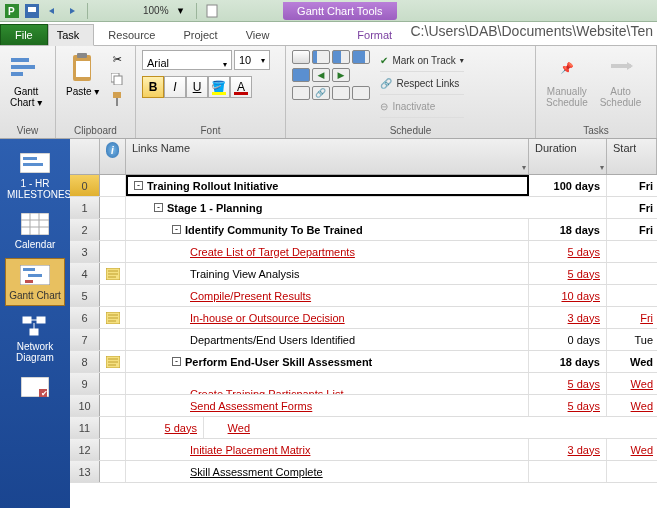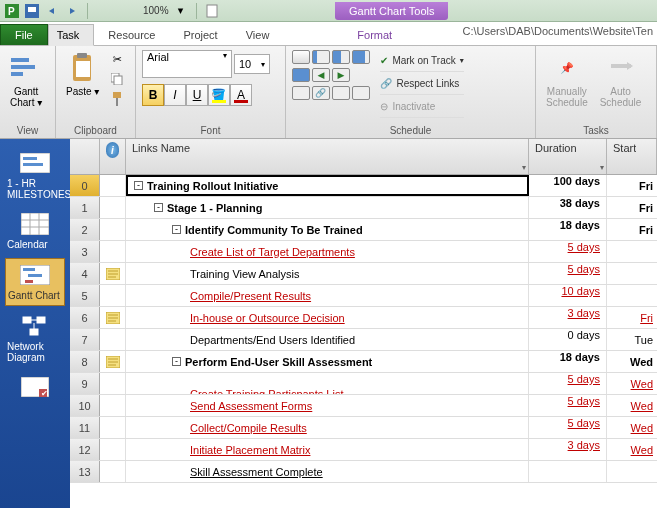--- a/index.html
+++ b/index.html
@@ -4,74 +4,74 @@
 <style>
   * { box-sizing: border-box; margin: 0; padding: 0; }
   body { font-family: "Segoe UI", Tahoma, sans-serif; font-size: 11px; background: #fff; width: 657px; height: 508px; overflow: hidden; position: relative; }
   
   
   .qat { height: 22px; background: linear-gradient(#d6e6d6, #c8dcc8); border-bottom: 1px solid #9bb59b; display: flex; align-items: center; padding: 0 4px; gap: 4px; }
   .qat .qat-icon { width: 16px; height: 16px; display: flex; align-items: center; justify-content: center; }
   .qat .sep { width: 1px; height: 16px; background: #9bb59b; margin: 0 3px; }
   .qat .zoom-txt { font-size: 10px; color: #333; margin-left: 48px; }
   .qat .context-tab { margin-left: auto; background: linear-gradient(#b97fd9, #9c5fc0); color: #fff; padding: 3px 14px; font-size: 11px; border-radius: 0 0 3px 3px; }
-  .qat .path { color: #555; font-size: 11px; margin-left: 10px; margin-top: 40px; }
+  .qat .path { color: #555; font-size: 14px; margin-left: 10px; margin-top: 40px; }
   
   
   .tabs { height: 24px; background: #fff; display: flex; align-items: flex-end; border-bottom: 1px solid #b9b9b9; }
   .file-tab { background: #217346; background: linear-gradient(#2f8b2f, #1e6b1e); color: #fff; padding: 4px 14px; font-size: 11px; border: 1px solid #155515; border-bottom: none; }
   .tab { padding: 4px 14px; font-size: 11px; color: #444; cursor: default; }
   .tab.active { background: #e8e8e8; border: 1px solid #b9b9b9; border-bottom: 1px solid #e8e8e8; margin-bottom: -1px; color: #000; padding-left: 8px; }
   .tab.context { color: #7a3fa0; margin-left: 60px; }
   
   
   .ribbon { height: 93px; background: linear-gradient(#f5f5f5, #e0e0e0); border-bottom: 1px solid #aaa; display: flex; }
   .grp { border-right: 1px solid #c0c0c0; padding: 4px 6px 2px; display: flex; flex-direction: column; position: relative; }
   .grp-label { position: absolute; bottom: 2px; left: 0; right: 0; text-align: center; font-size: 10px; color: #555; }
   .grp-main { flex: 1; display: flex; align-items: flex-start; gap: 4px; }
   .big-btn { display: flex; flex-direction: column; align-items: center; gap: 2px; padding: 2px 4px; min-width: 40px; }
   .big-btn .bb-icon { width: 32px; height: 32px; display: flex; align-items: center; justify-content: center; }
   .big-btn .bb-label { font-size: 10px; text-align: center; line-height: 1.1; }
   .small-col { display: flex; flex-direction: column; gap: 2px; }
   .small-btn { width: 20px; height: 18px; display: flex; align-items: center; justify-content: center; border: 1px solid transparent; }
   .font-row { display: flex; gap: 2px; align-items: center; margin-bottom: 2px; }
-  .font-combo { width: 90px; height: 28px; border: 1px solid #aaa; background: #fff; font-size: 11px; padding: 0 4px; display: flex; align-items: flex-start; }
+  .font-combo { width: 90px; height: 20px; border: 1px solid #aaa; background: #fff; font-size: 11px; padding: 0 4px; display: flex; align-items: flex-end; }
   .size-combo { width: 36px; height: 20px; border: 1px solid #aaa; background: #fff; font-size: 11px; padding: 0 4px; display: flex; align-items: center; }
   .font-btns { display: flex; gap: 0; }
   .fb { width: 22px; height: 22px; border: 1px solid #aaa; background: linear-gradient(#fff,#eee); display: flex; align-items: center; justify-content: center; font-size: 12px; }
   .fb.bold { font-weight: bold; color: #000; background: linear-gradient(#fff0b0,#f5d060); border-color: #c09020; }
   .color-bar { position: absolute; bottom: 2px; left: 3px; right: 3px; height: 3px; }
   .sched-grid { display: grid; grid-template-columns: repeat(4, 18px); gap: 2px; }
   .sched-cell { width: 18px; height: 14px; border: 1px solid #888; border-radius: 2px; }
   .sched-labels { display: flex; flex-direction: column; gap: 1px; font-size: 10px; color: #333; margin-left: 6px; }
   .sched-labels .row { display: flex; align-items: center; gap: 4px; }
   
   
   .body { position: absolute; top: 139px; left: 0; right: 0; bottom: 0; display: flex; }
   .viewbar { width: 70px; background: linear-gradient(to bottom, #2d5fb0, #1a4590); display: flex; flex-direction: column; align-items: center; padding-top: 8px; gap: 4px; }
-  .view-item { width: 60px; color: #fff; font-size: 10px; padding: 4px 2px; line-height: 1.1; cursor: default; }
+  .view-item { width: 60px; color: #fff; font-size: 10px; text-align: center; padding: 4px 2px; line-height: 1.1; cursor: default; }
   .view-item.active { background: #e8c060; color: #333; border: 1px solid #a07020; }
   .view-icon { width: 32px; height: 24px; margin: 0 auto 3px; display: flex; align-items: center; justify-content: center; }
   
   .grid { flex: 1; display: flex; flex-direction: column; overflow: hidden; }
   .grid-hdr { height: 36px; background: linear-gradient(#f0f0f0,#dcdcdc); border-bottom: 1px solid #aaa; display: flex; }
   .hcell { border-right: 1px solid #b5b5b5; padding: 3px 6px; font-size: 11px; color: #333; position: relative; display: flex; align-items: flex-start; }
   .hcell .dd { position: absolute; right: 2px; bottom: 2px; font-size: 8px; color: #666; }
   .col-id { width: 30px; background: linear-gradient(#f0f0f0,#dcdcdc); }
   .col-info { width: 26px; }
   .col-name { flex: 1; }
   .col-dur { width: 78px; }
   .col-start { width: 50px; }
   
   .grid-body { flex: 1; overflow: hidden; }
   .row { height: 22px; display: flex; border-bottom: 1px solid #ddd; align-items: stretch; }
   .idcell { width: 30px; background: linear-gradient(#f0f0f0,#dcdcdc); border-right: 1px solid #aaa; display: flex; align-items: center; justify-content: center; font-size: 11px; color: #444; }
   .infocell { width: 26px; border-right: 1px solid #e0e0e0; display: flex; align-items: center; justify-content: center; background: #fff; }
   .namecell { flex: 1; border-right: 1px solid #e0e0e0; display: flex; align-items: center; padding-left: 4px; font-size: 11px; background: #fff; overflow: hidden; white-space: nowrap; }
-  .durcell { width: 78px; border-right: 1px solid #e0e0e0; display: flex; justify-content: flex-end; padding-right: 6px; font-size: 11px; background: #fff; }
+  .durcell { width: 78px; border-right: 1px solid #e0e0e0; display: flex; align-items: center; justify-content: flex-end; padding-right: 6px; font-size: 11px; background: #fff; }
   .startcell { width: 50px; display: flex; align-items: center; justify-content: flex-end; padding-right: 4px; font-size: 11px; background: #fff; overflow: hidden; white-space: nowrap; }
   .bold { font-weight: bold; }
   .link { color: #c00000; text-decoration: underline; }
   .outline-btn { width: 9px; height: 9px; border: 1px solid #666; display: inline-flex; align-items: center; justify-content: center; font-size: 9px; line-height: 1; margin-right: 4px; flex-shrink: 0; background: #fff; }
   .indent0 { padding-left: 6px; }
   .indent1 { padding-left: 24px; }
   .indent2 { padding-left: 42px; }
   .indent3 { padding-left: 60px; }
   .row0 .idcell { background: linear-gradient(#f5d060,#e0b030); }
   .row0 .namecell, .row0 .infocell, .row0 .durcell, .row0 .startcell { }
@@ -371,23 +371,20 @@
         </div>
         <div class="row">
           <div class="idcell">1</div>
           <div class="infocell"></div>
           <div class="namecell">
             <span class="indent1" style="display: flex; align-items: center;">
               <span class="outline-btn">-</span>
               <span class="bold">Stage 1 - Planning</span>
             </span>
           </div>
-          <div class="durcell bold">
-            <span>38 days</span>
-          </div>
           <div class="startcell bold">
             <span>Fri</span>
           </div>
         </div>
         <div class="row">
           <div class="idcell">2</div>
           <div class="infocell"></div>
           <div class="namecell">
             <span class="indent2" style="display: flex; align-items: center;">
               <span class="outline-btn">-</span>
@@ -539,25 +536,20 @@
           <div class="durcell">
             <span class="link">5 days</span>
           </div>
           <div class="startcell">
             <span class="link">Wed</span>
           </div>
         </div>
         <div class="row">
           <div class="idcell">11</div>
           <div class="infocell"></div>
-          <div class="namecell">
-            <span class="indent3" style="display: flex; align-items: center;">
-              <span class="link">Collect/Compile Results</span>
-            </span>
-          </div>
           <div class="durcell">
             <span class="link">5 days</span>
           </div>
           <div class="startcell">
             <span class="link">Wed</span>
           </div>
         </div>
         <div class="row">
           <div class="idcell">12</div>
           <div class="infocell"></div>

